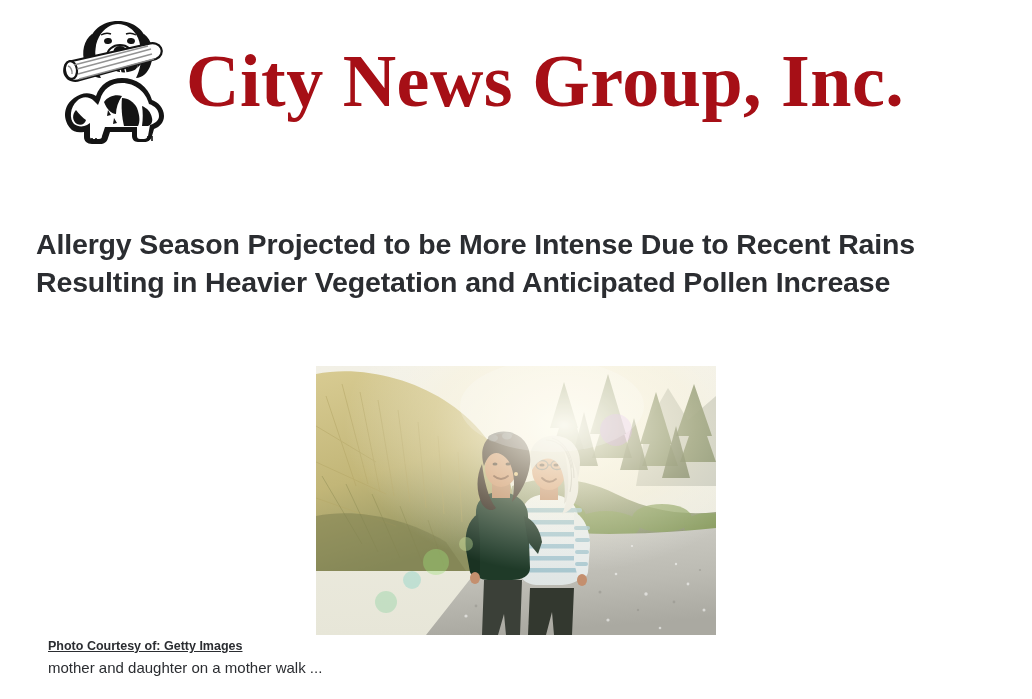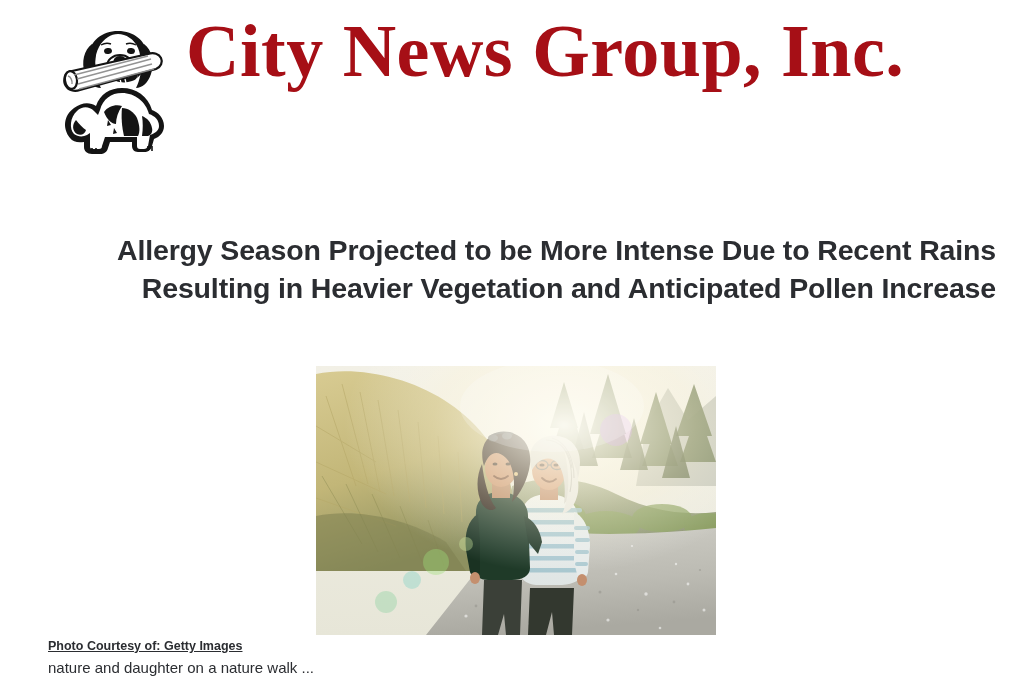--- a/index.html
+++ b/index.html
@@ -22,23 +22,23 @@
   .masthead {
     position: absolute;
     left: 0;
     top: 0;
     width: 1032px;
     height: 182px;
   }
   .masthead-inner {
     position: absolute;
     left: 52px;
-    top: 20px;
+    top: 6px;
     display: flex;
-    align-items: flex-start;
+    align-items: center;
     height: 156px;
   }
   .logo-mark {
     width: 128px;
     height: 148px;
     flex: none;
     position: relative;
     margin-right: 6px;
   }
   .logo-mark svg { display: block; width: 100%; height: 100%; }
@@ -50,23 +50,23 @@
     letter-spacing: 0.5px;
     color: #a60f16;
     white-space: nowrap;
     margin-top: -6px;
   }
 
   
   .headline {
     position: absolute;
     left: 36px;
-    top: 212px;
+    top: 206px;
     width: 960px;
-    text-align: right;
+    text-align: left;
     font-size: 28.5px;
     line-height: 38px;
     font-weight: bold;
     letter-spacing: -0.15px;
     color: #2b2d31;
   }
 
   
   .photo-wrap {
     position: absolute;
@@ -397,14 +397,14 @@
       </g>
       <g opacity="0.22" fill="#ffffff">
         <ellipse cx="236" cy="40" rx="92" ry="46"></ellipse>
       </g>
     </svg>
   </div>
 </figure>
 
 <div class="caption-block">
   <p class="credit">Photo Courtesy of: Getty Images</p>
-  <p class="caption-text">nature and daughter on a nature walk ...</p>
+  <p class="caption-text">mother and daughter on a mother walk ...</p>
 </div>
 
 </body></html>

